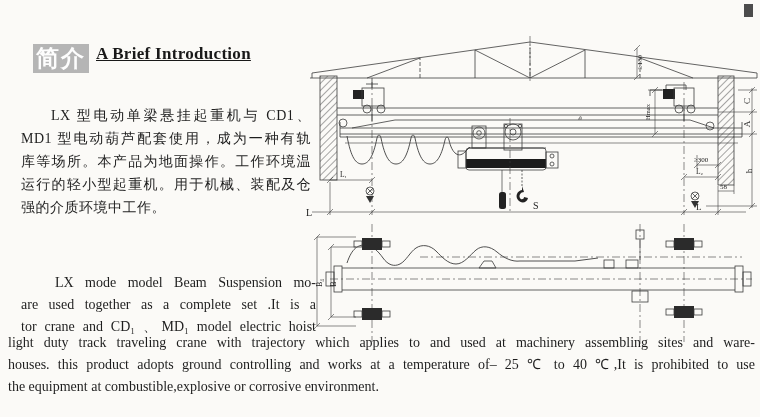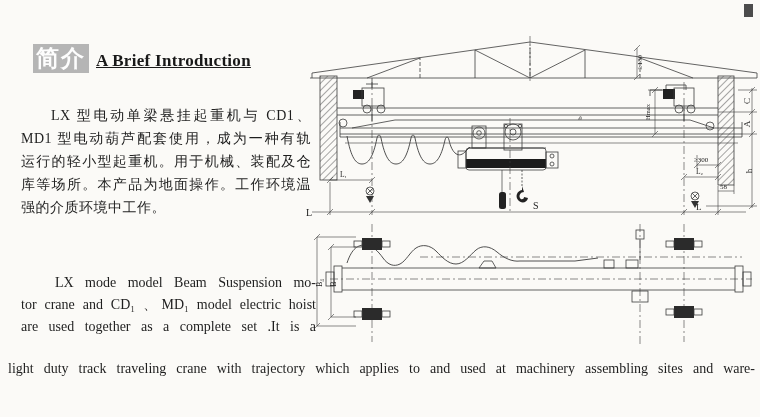--- a/index.html
+++ b/index.html
@@ -1,30 +1,30 @@
 <!DOCTYPE html>
 <html><head>
 <meta charset="utf-8">
 <style>
   html,body{margin:0;padding:0;background:#888;}
   .page{
     position:relative;width:760px;height:417px;background:#fbfaf7;
     font-family:"Liberation Serif", serif;color:#1e1e1e;overflow:hidden;
     box-shadow:0 0 4px rgba(0,0,0,.4);
   }
-  .header{position:absolute;left:33px;top:44px;display:flex;align-items:flex-end;gap:7px;}
+  .header{position:absolute;left:33px;top:44px;display:flex;gap:7px;}
   .badge{
     display:inline-block;background:#b5b5b5;color:#fdfdfd;font-weight:bold;
     font-size:23px;line-height:29px;padding:0 3px;letter-spacing:2px;
   }
   .title{font-weight:bold;font-size:17px;letter-spacing:.3px;padding-bottom:2px;color:#191919;text-decoration:underline;}
   .textcol{position:absolute;left:21px;width:290px;}
   .zh{top:104px;font-size:14px;line-height:23px;letter-spacing:.5px;}
   .encol{top:272px;font-size:14px;line-height:22px;width:295px;}
-  .footer{position:absolute;left:8px;top:358px;width:747px;font-size:14px;line-height:22px;}
+  .footer{position:absolute;left:8px;top:332px;width:747px;font-size:14px;line-height:22px;}
   .jl{text-align:justify;text-align-last:justify;white-space:nowrap;overflow:hidden;}
   .jl-end{text-align:left;text-align-last:auto;white-space:nowrap;overflow:hidden;}
   .ind-zh{padding-left:30px;}
   .ind-en{padding-left:34px;}
   .diagram{position:absolute;left:300px;top:0;width:460px;height:350px;}
   .artifact{position:absolute;right:7px;top:4px;width:9px;height:13px;background:#4c4c4c;}
   svg text{font-family:"Liberation Serif", serif;fill:#222;}
 </style>
 </head>
 <body>
@@ -34,33 +34,35 @@
   <div class="artifact"></div>
 
   <div class="header">
     <span class="badge">简介</span>
     <span class="title">A Brief Introduction</span>
   </div>
 
   <div class="textcol zh">
     <div class="jl ind-zh">LX 型电动单梁悬挂起重机与 CD1、</div>
     <div class="jl">MD1 型电动葫芦配套使用，成为一种有轨</div>
+    <div class="jl">库等场所。本产品为地面操作。工作环境温</div>
     <div class="jl">运行的轻小型起重机。用于机械、装配及仓</div>
-    <div class="jl">库等场所。本产品为地面操作。工作环境温</div>
     <div class="jl-end">强的介质环境中工作。</div>
   </div>
 
   <div class="textcol encol">
     <div class="jl ind-en">LX mode model Beam Suspension mo-</div>
+    <div class="jl">are used together as a complete set .It is a</div>
     <div class="jl">tor crane and CD₁ 、MD₁ model electric hoist</div>
-    <div class="jl">are used together as a complete set .It is a</div>
   </div>
 
   <div class="footer">
     <div class="jl">light duty track traveling crane with trajectory which applies to and used at machinery assembling sites and ware-</div>
+    <div class="jl">houses. this product adopts ground controlling and works at a temperature of– 25 ℃ to 40 ℃,It is prohibited to use</div>
+    <div class="jl-end">the equipment at combustible,explosive or corrosive environment.</div>
   </div>
 
   <svg class="diagram" viewBox="300 0 460 350" width="460" height="350">
     <defs>
       <pattern id="hatch" width="5" height="5" patternUnits="userSpaceOnUse" patternTransform="rotate(45)">
         <line x1="0" y1="0" x2="0" y2="5" stroke="#6a6a6a" stroke-width="1.2"></line>
       </pattern>
     </defs>
 
     <g stroke="#3c3c3c" stroke-width="0.8" fill="none">

